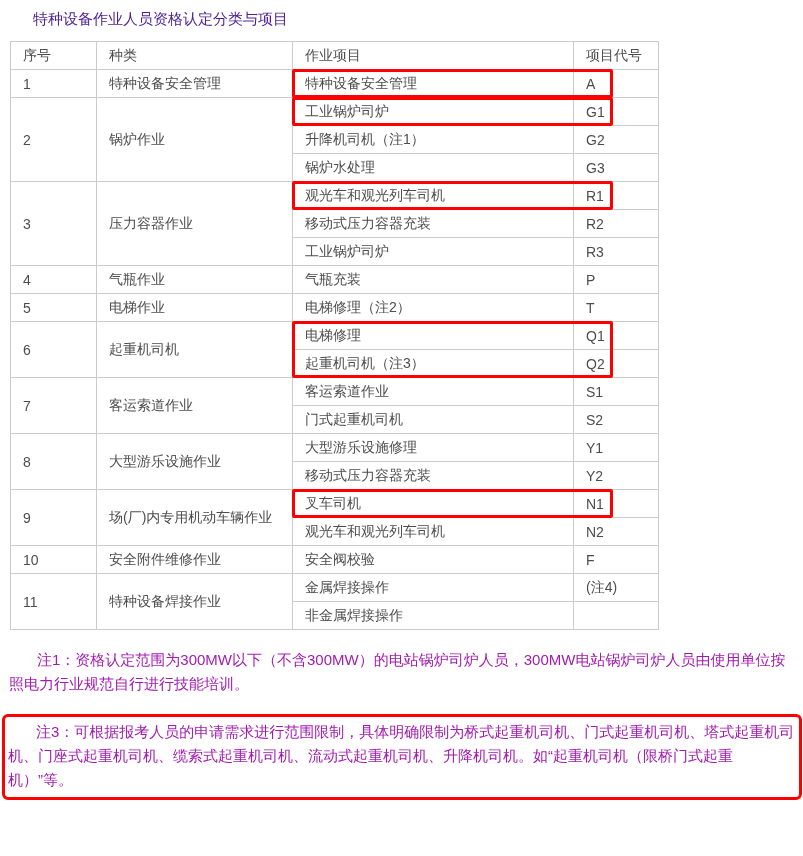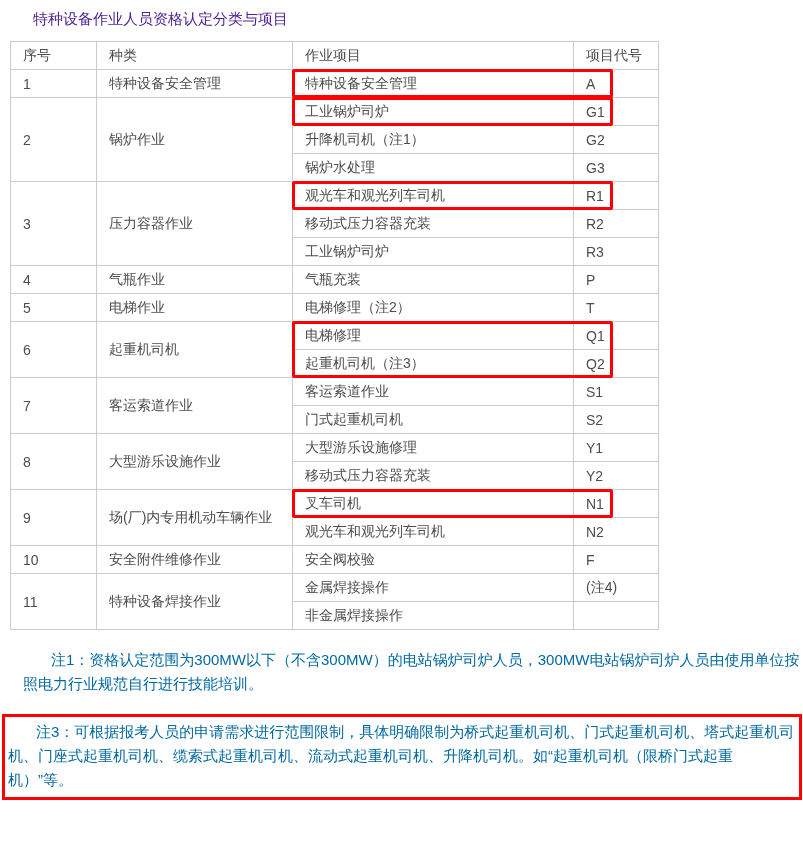--- a/index.html
+++ b/index.html
@@ -53,29 +53,29 @@
     position: absolute;
     border: 3px solid #ff0000;
     border-radius: 2px;
     pointer-events: none;
     z-index: 5;
   }
   .notes {
     margin-top: 9px;
   }
   .note {
-    margin: 18px 3px 0 23px;
+    margin: 18px 3px 0 9px;
     font-size: 15px;
     line-height: 24px;
-    color: #0369a1;
+    color: #a21caf;
     text-indent: 28px;
   }
   .note.boxed {
     border: 3px solid #ff0000;
-    border-radius: 0;
+    border-radius: 6px;
     margin-left: 2px;
     margin-right: 1px;
     padding: 3px 4px 5px 3px;
   }
 </style>
 </head>
 <body>
 
 <div class="page">
 

